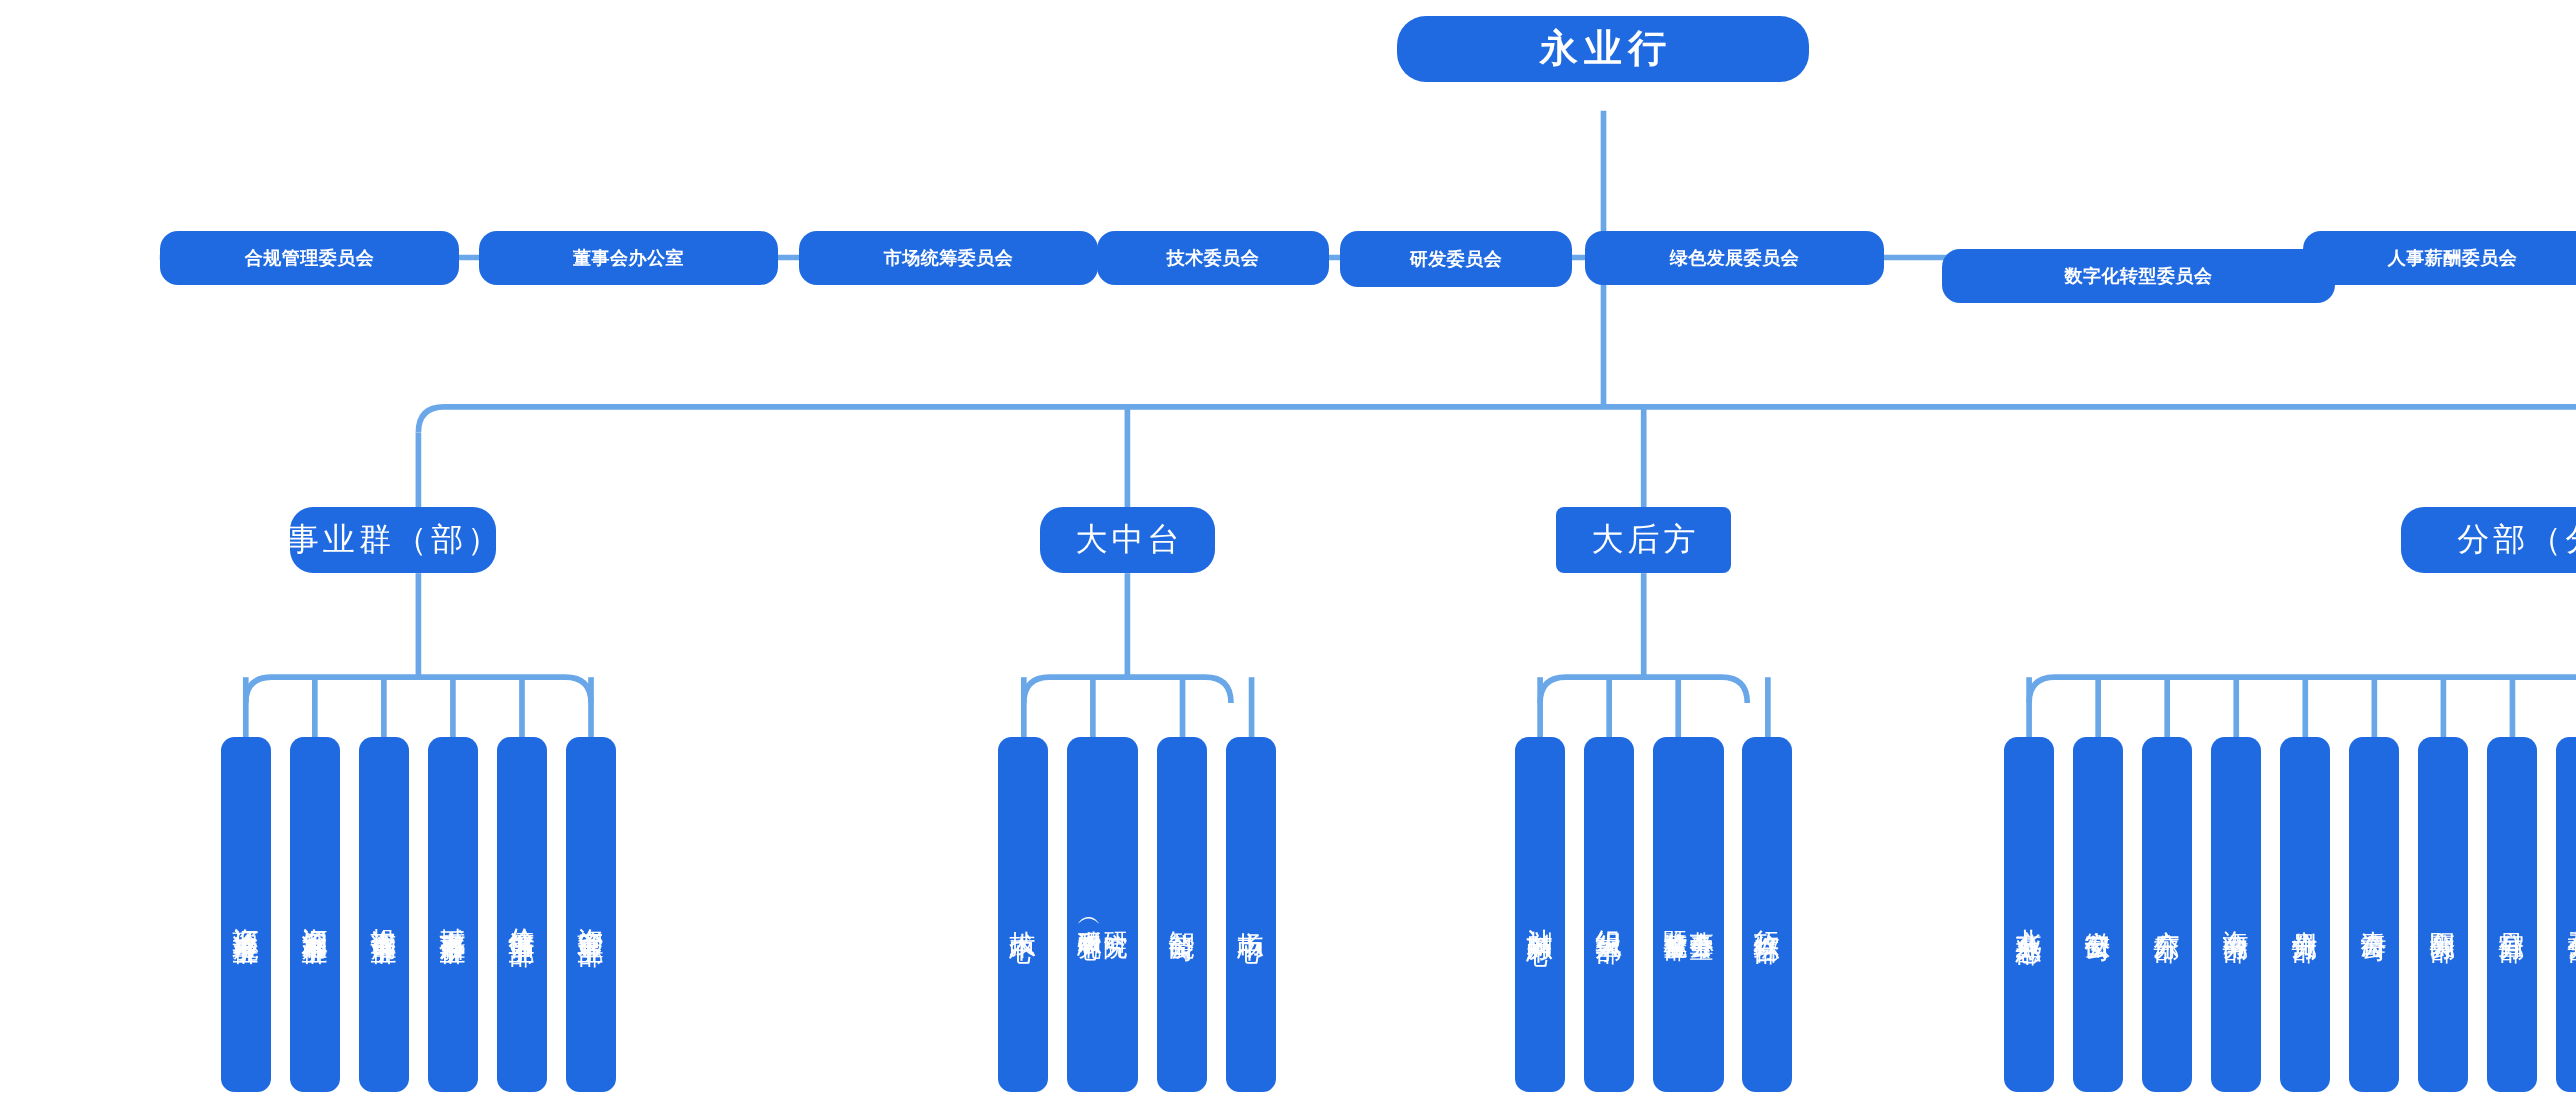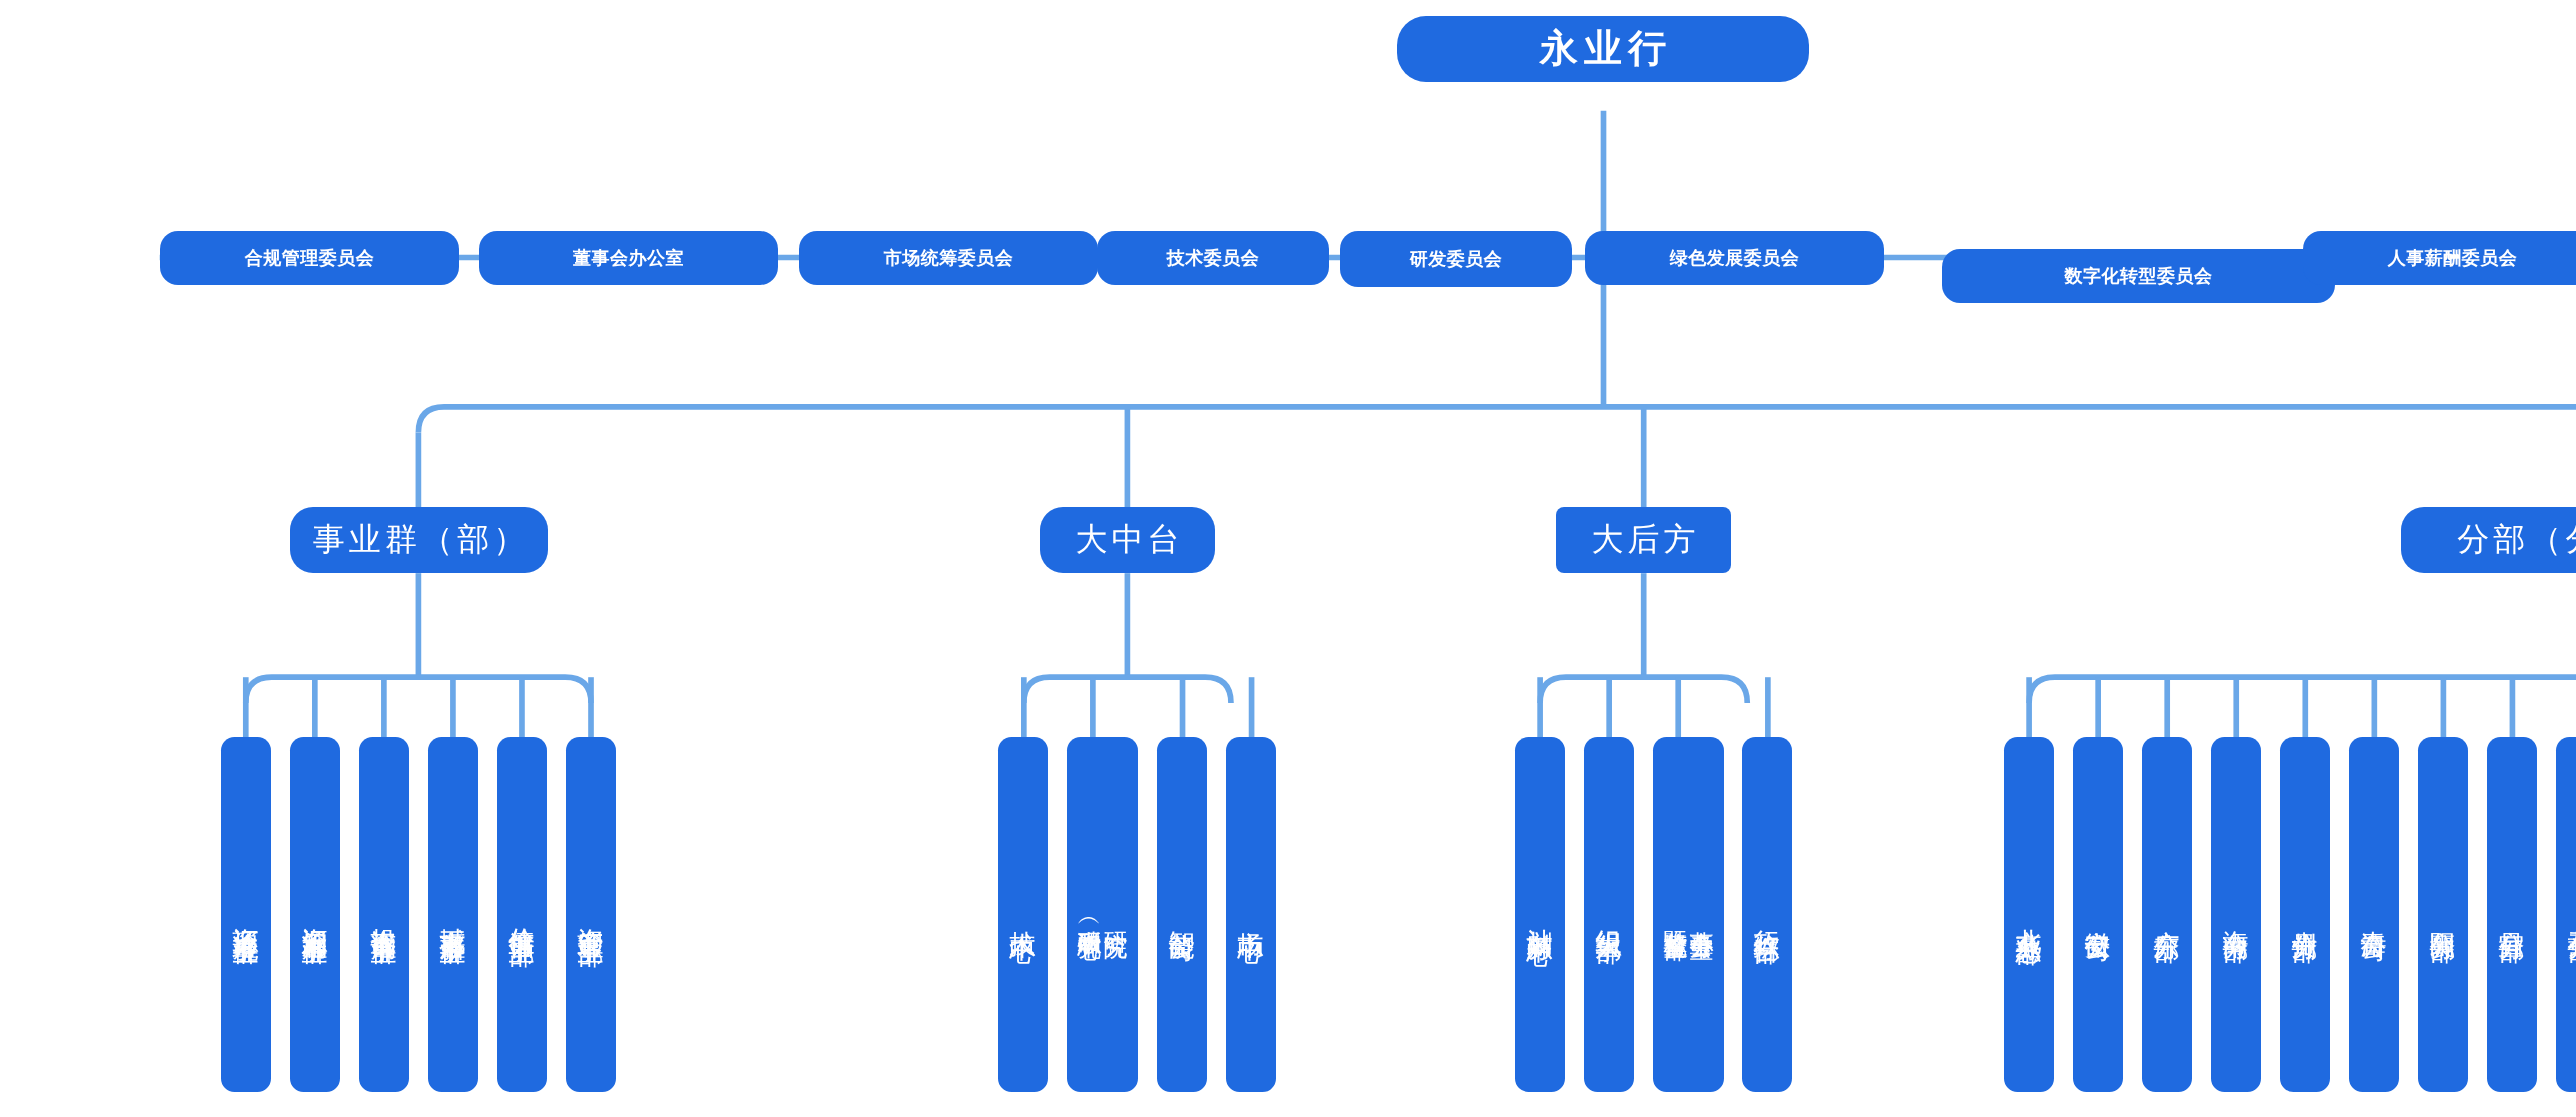--- a/index.html
+++ b/index.html
@@ -152,21 +152,21 @@
       </div>
       <div class="node committee" style="left: 1942px; top: 215px; width: 393px; height: 54px; margin-top: 34px;">
         <span>数字化转型委员会</span>
       </div>
       <div class="node committee" style="left: 2303px; top: 231px; width: 299px; height: 54px;">
         <span>人事薪酬委员会</span>
       </div>
     </div>
 
   <div id="groups-layer">
-      <div class="node group" style="left: 290px; top: 507px; width: 258px; height: 66px;">
+      <div class="node group" style="left: 290px; top: 507px; width: 206px; height: 66px;">
         <span>事业群（部）</span>
       </div>
       <div class="node leaf" style="left: 221px; top: 737px; width: 50px; height: 355px;">
         <span>资源环境事业群</span>
       </div>
       <div class="node leaf" style="left: 290px; top: 737px; width: 50px; height: 355px;">
         <span>资源利用事业群</span>
       </div>
       <div class="node leaf" style="left: 359px; top: 737px; width: 50px; height: 355px;">
         <span>投资咨询事业群</span>

